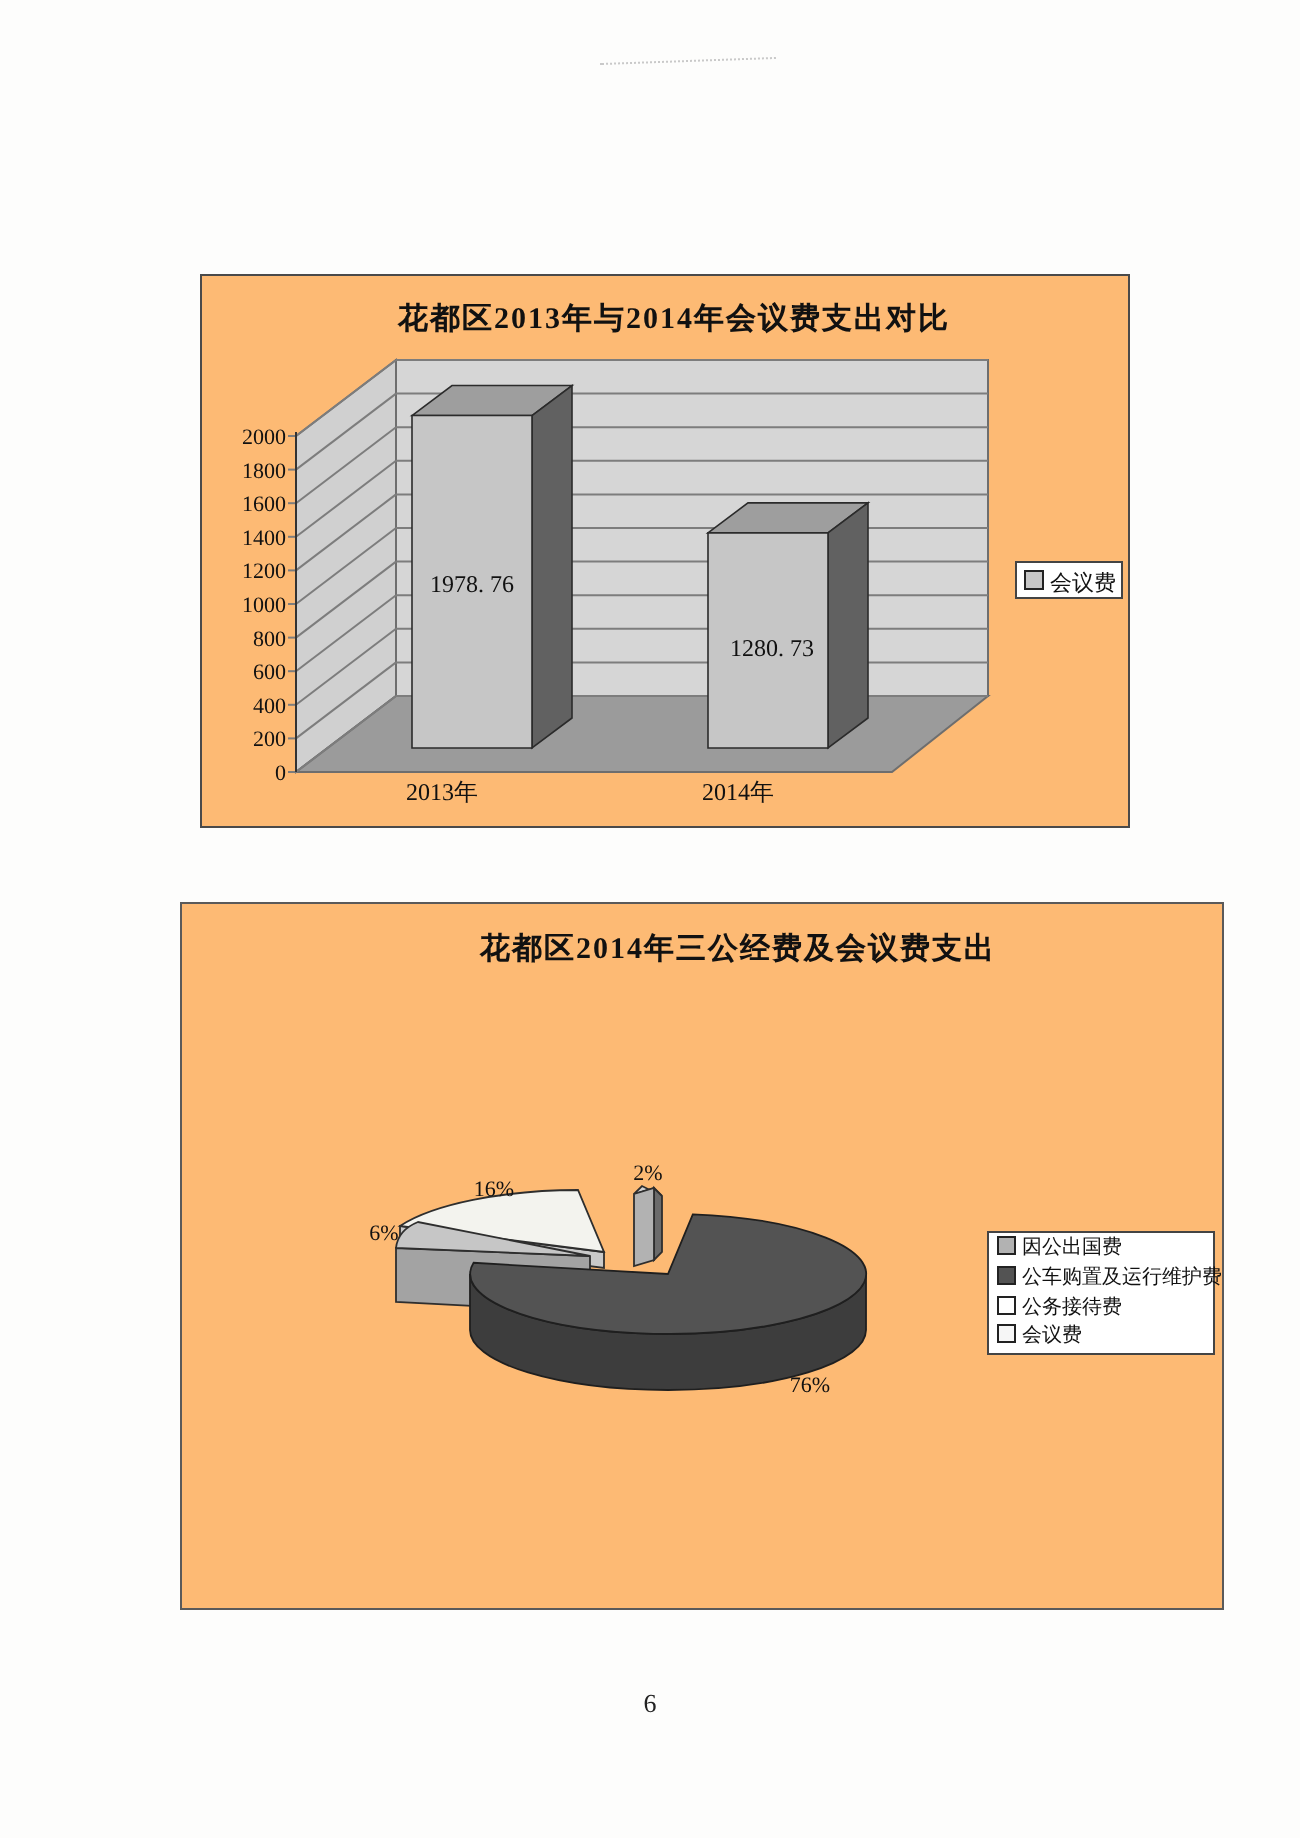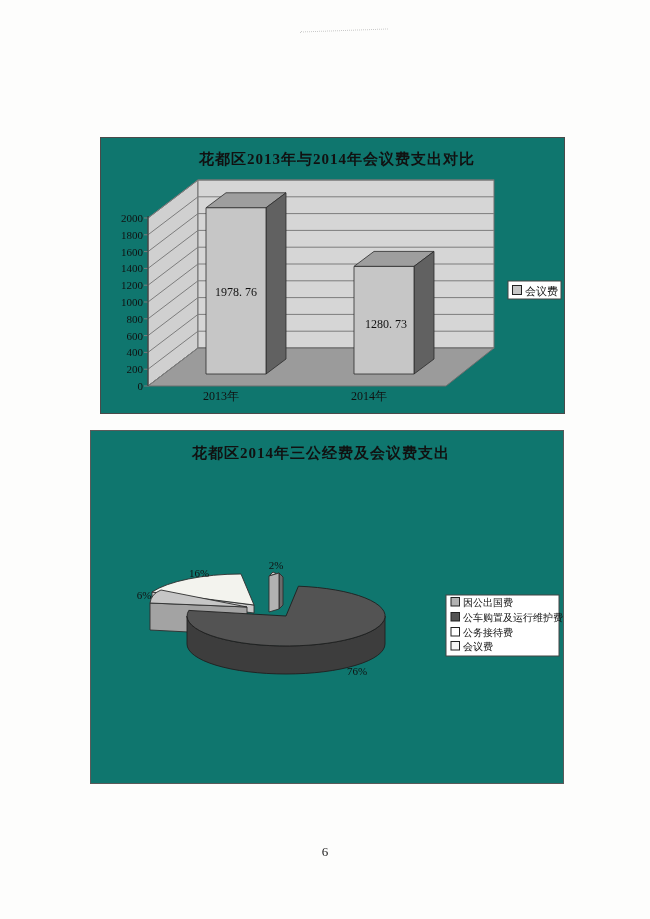--- a/index.html
+++ b/index.html
@@ -1,23 +1,23 @@
 <!DOCTYPE html>
 <html><head>
 <meta charset="utf-8">
 <style>
   html,body{margin:0;padding:0;}
   body{
     width:650px;height:919px;position:relative;background:#fdfdfc;
     font-family:"Liberation Serif","DejaVu Serif",serif;color:#1a1a1a;
     overflow:hidden;
   }
-  .chart-box{position:absolute;background:#0f766e;border:1px solid #4a4a4a;}
+  .chart-box{position:absolute;background:#fdba74;border:1px solid #4a4a4a;}
   #chart1{left:100px;top:137px;width:463px;height:275px;}
-  #chart2{left:90px;top:430px;width:472px;height:352px;border-color:#5a5a5a;}
+  #chart2{left:90px;top:451px;width:472px;height:352px;border-color:#5a5a5a;padding-left:48px;}
   svg{display:block;}
   svg text{font-family:"Liberation Serif","DejaVu Serif",serif;fill:#111;}
   .title{font-size:15px;font-weight:bold;letter-spacing:1px;}
   .tick{font-size:11px;}
   .cat{font-size:12px;}
   .val{font-size:12px;}
   .legend-text{font-size:11px;}
   .legend-text-sm{font-size:10px;}
   .pct{font-size:11px;}
   #artifact{position:absolute;left:300px;top:30px;width:88px;height:0;

